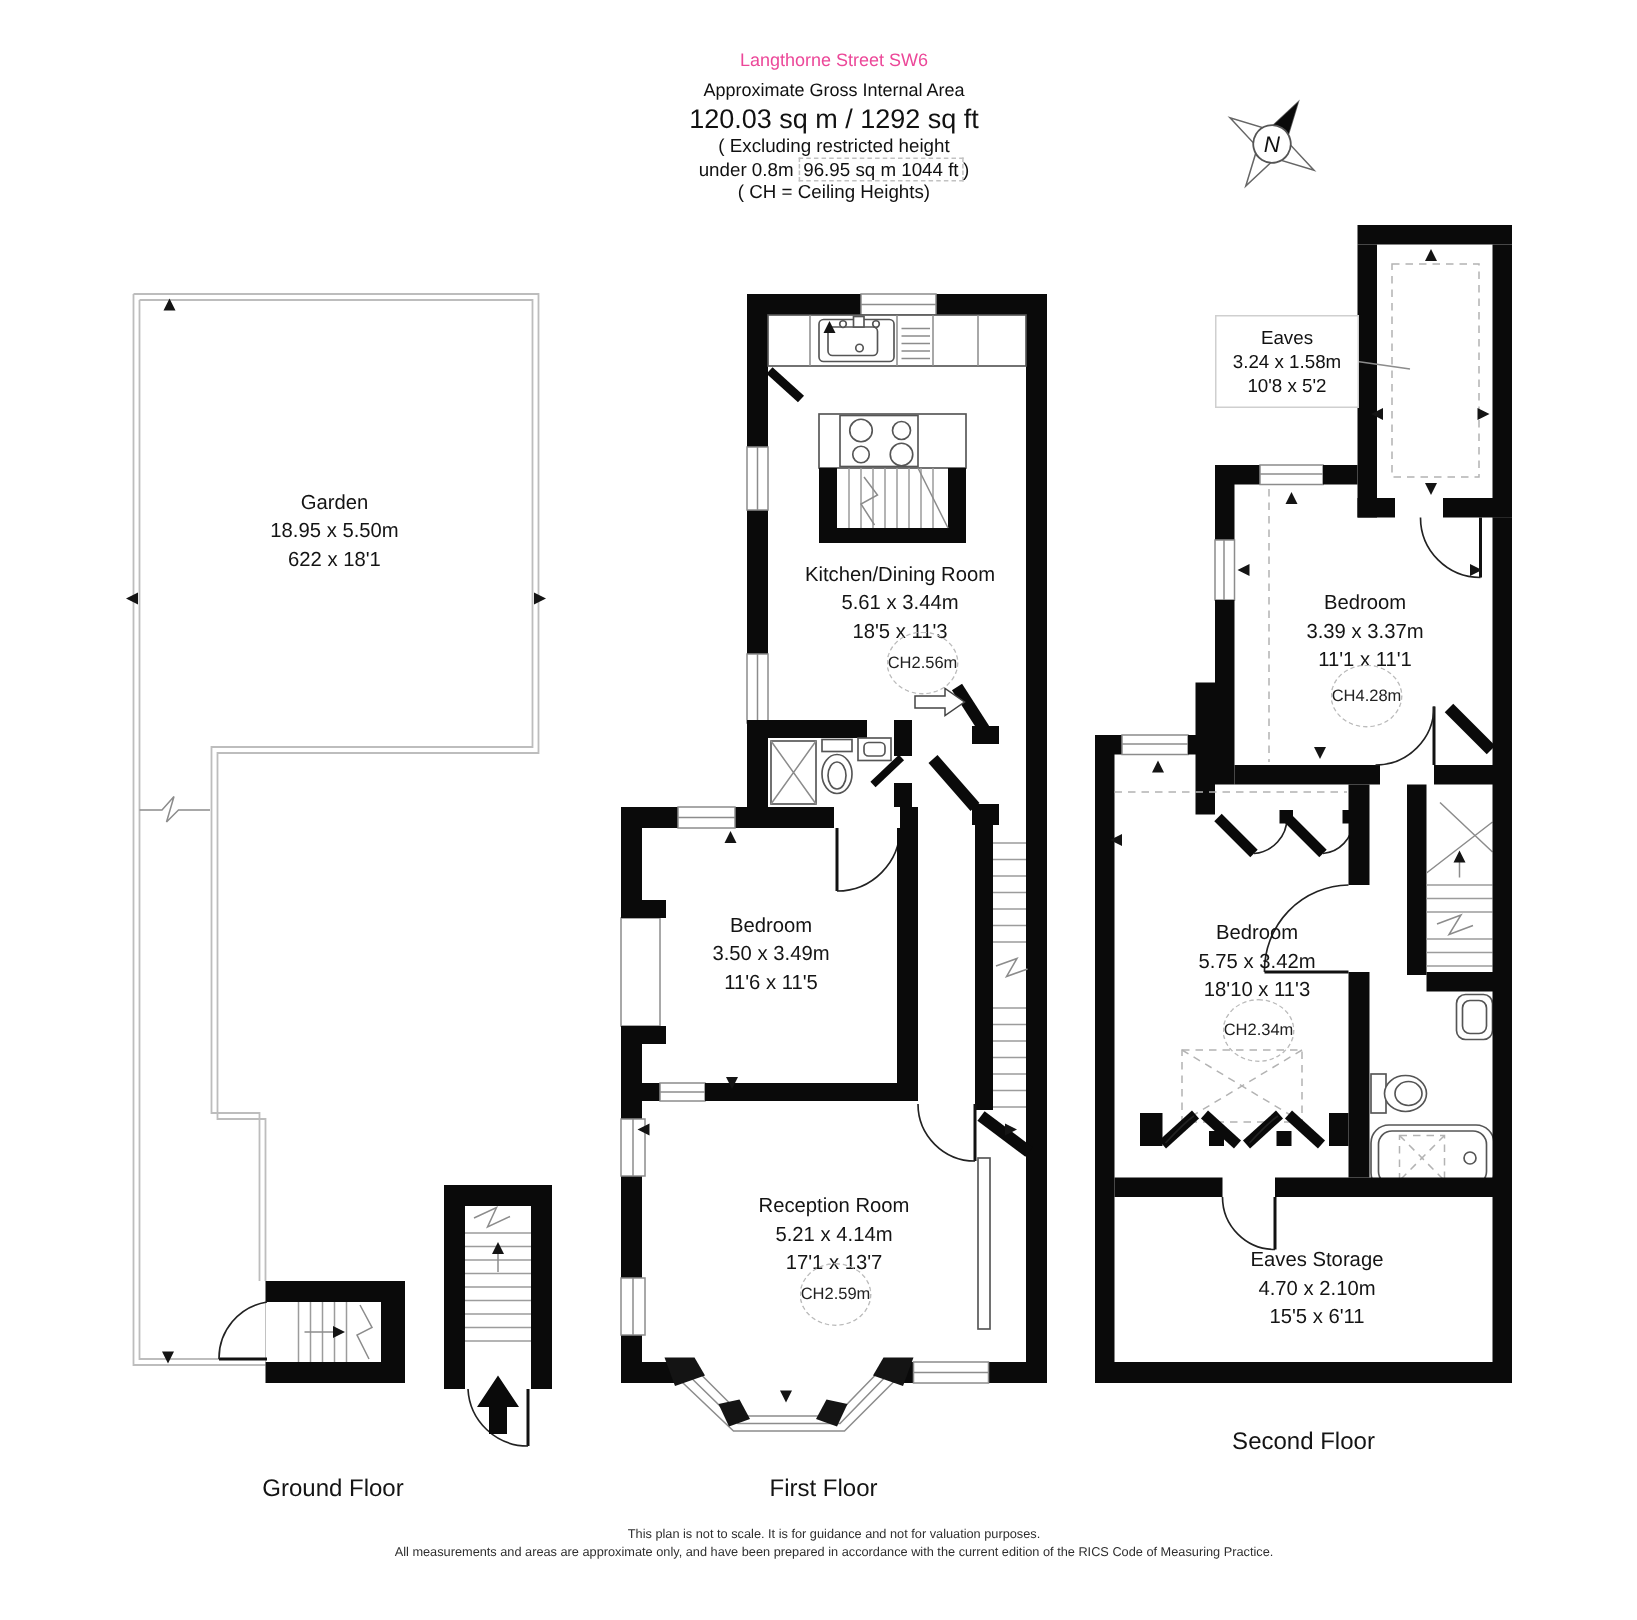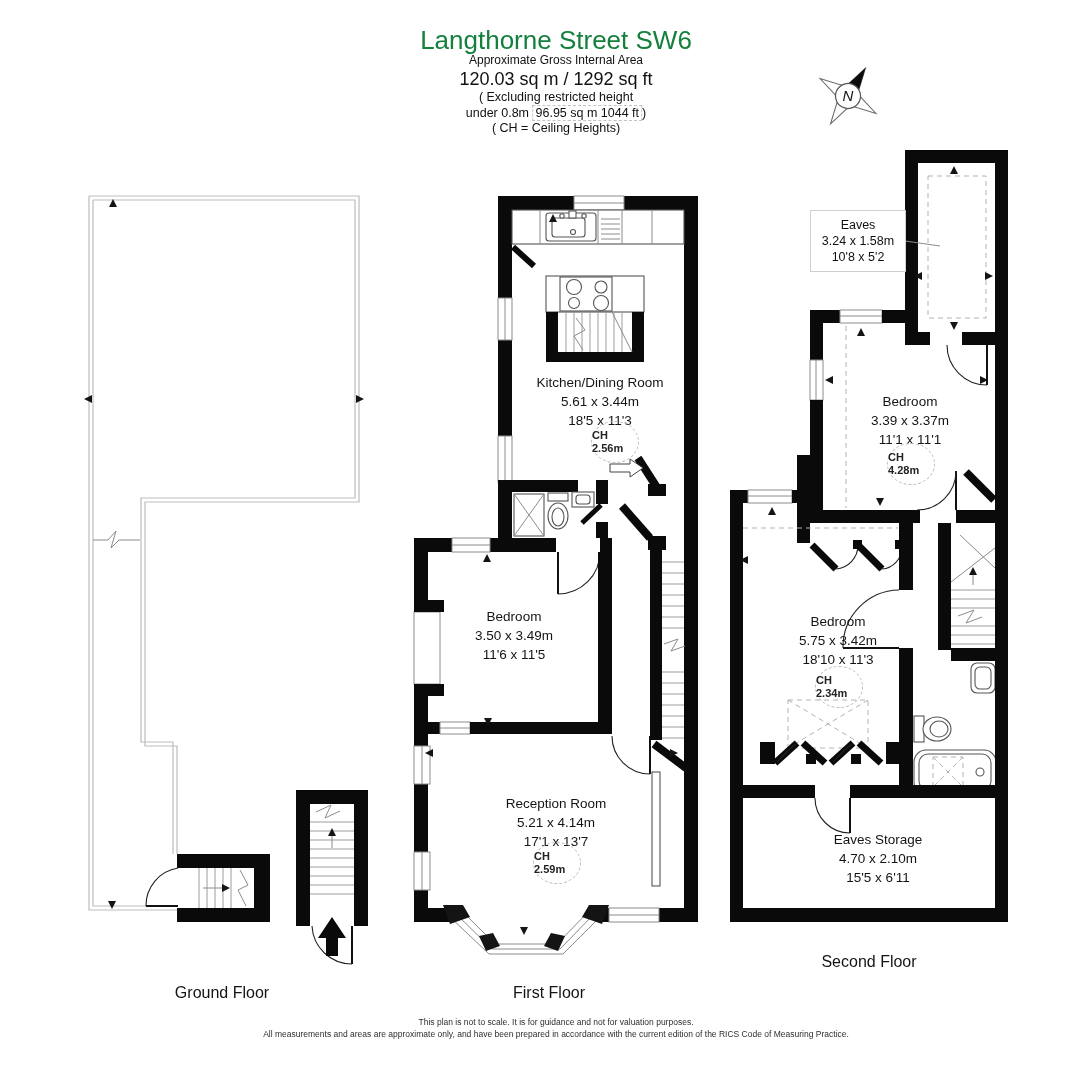--- a/index.html
+++ b/index.html
@@ -12,30 +12,30 @@
   .fix{fill:#fff;stroke:#555;stroke-width:1.1;}
   .door{fill:none;stroke:#222;stroke-width:1.1;}
   .leaf{stroke:#111;stroke-width:2;}
   .wline{stroke:#0a0a0a;stroke-width:8;}
   .wline7{stroke:#0a0a0a;stroke-width:7;}
   .tread{fill:none;stroke:#9c9c9c;stroke-width:1;}
   .dash{fill:none;stroke:#b3b3b3;stroke-width:1;stroke-dasharray:5 4;}
   .garden{fill:none;stroke:#bdbdbd;stroke-width:1.2;}
   .mark{fill:#141414;}
   .hdr{position:absolute;left:556px;top:28px;transform:translateX(-50%);text-align:center;white-space:nowrap;}
-  .hdr .t1{font-size:26px;line-height:25px;color:#15803d;}
+  .hdr .t1{font-size:12px;line-height:25px;color:#ec4899;}
   .hdr .t2{font-size:12px;line-height:15px;}
   .hdr .t3{font-size:18px;line-height:22px;}
   .hdr .t4{font-size:12.5px;line-height:15.5px;}
   .boxed{border:1px dashed #c2c2c2;padding:0 2px;}
   .rlabel{position:absolute;transform:translateX(-50%);text-align:center;font-size:13.5px;
           line-height:19px;color:#141414;white-space:nowrap;}
   .ch{position:absolute;width:46px;height:40px;border:1.5px dashed #bcbcbc;border-radius:50%;
-      display:flex;flex-direction:column;justify-content:center;
-      font-size:11px;line-height:13px;color:#222;background:transparent;font-weight:bold;}
+      display:flex;flex-direction:row;align-items:center;justify-content:center;
+      font-size:11px;line-height:13px;color:#222;background:transparent;}
   .eaves-box{position:absolute;left:810px;top:210px;width:94px;border:1px solid #cfcfcf;
       padding:6px 0;text-align:center;font-size:12.5px;line-height:16px;background:#fff;}
   .flabel{position:absolute;transform:translateX(-50%);font-size:16px;color:#141414;white-space:nowrap;}
   .foot{position:absolute;left:556px;transform:translateX(-50%);font-size:8.5px;color:#2e2e2e;white-space:nowrap;}
 </style>
 </head>
 <body>
 
 <div id="canvas">
 
@@ -332,20 +332,25 @@
 
 <div class="hdr">
   <div class="t1">Langthorne Street SW6</div>
   <div class="t2">Approximate Gross Internal Area</div>
   <div class="t3">120.03 sq m / 1292 sq ft</div>
   <div class="t4">( Excluding restricted height</div>
   <div class="t4"><span>under 0.8m </span><span class="boxed">96.95 sq m 1044 ft</span><span>)</span></div>
   <div class="t4">( CH = Ceiling Heights)</div>
 </div>
 
+<div class="rlabel" style="left:223px;top:325px">
+  <div>Garden</div>
+  <div>18.95 x 5.50m</div>
+  <div>622 x 18'1</div>
+</div>
 
 <div class="rlabel" style="left:600px;top:373px">
   <div>Kitchen/Dining Room</div>
   <div>5.61 x 3.44m</div>
   <div>18'5 x 11'3</div>
 </div>
 <div class="ch" style="left:591px;top:421px">
   <span>CH</span>
       <span>2.56m</span>
 </div>

